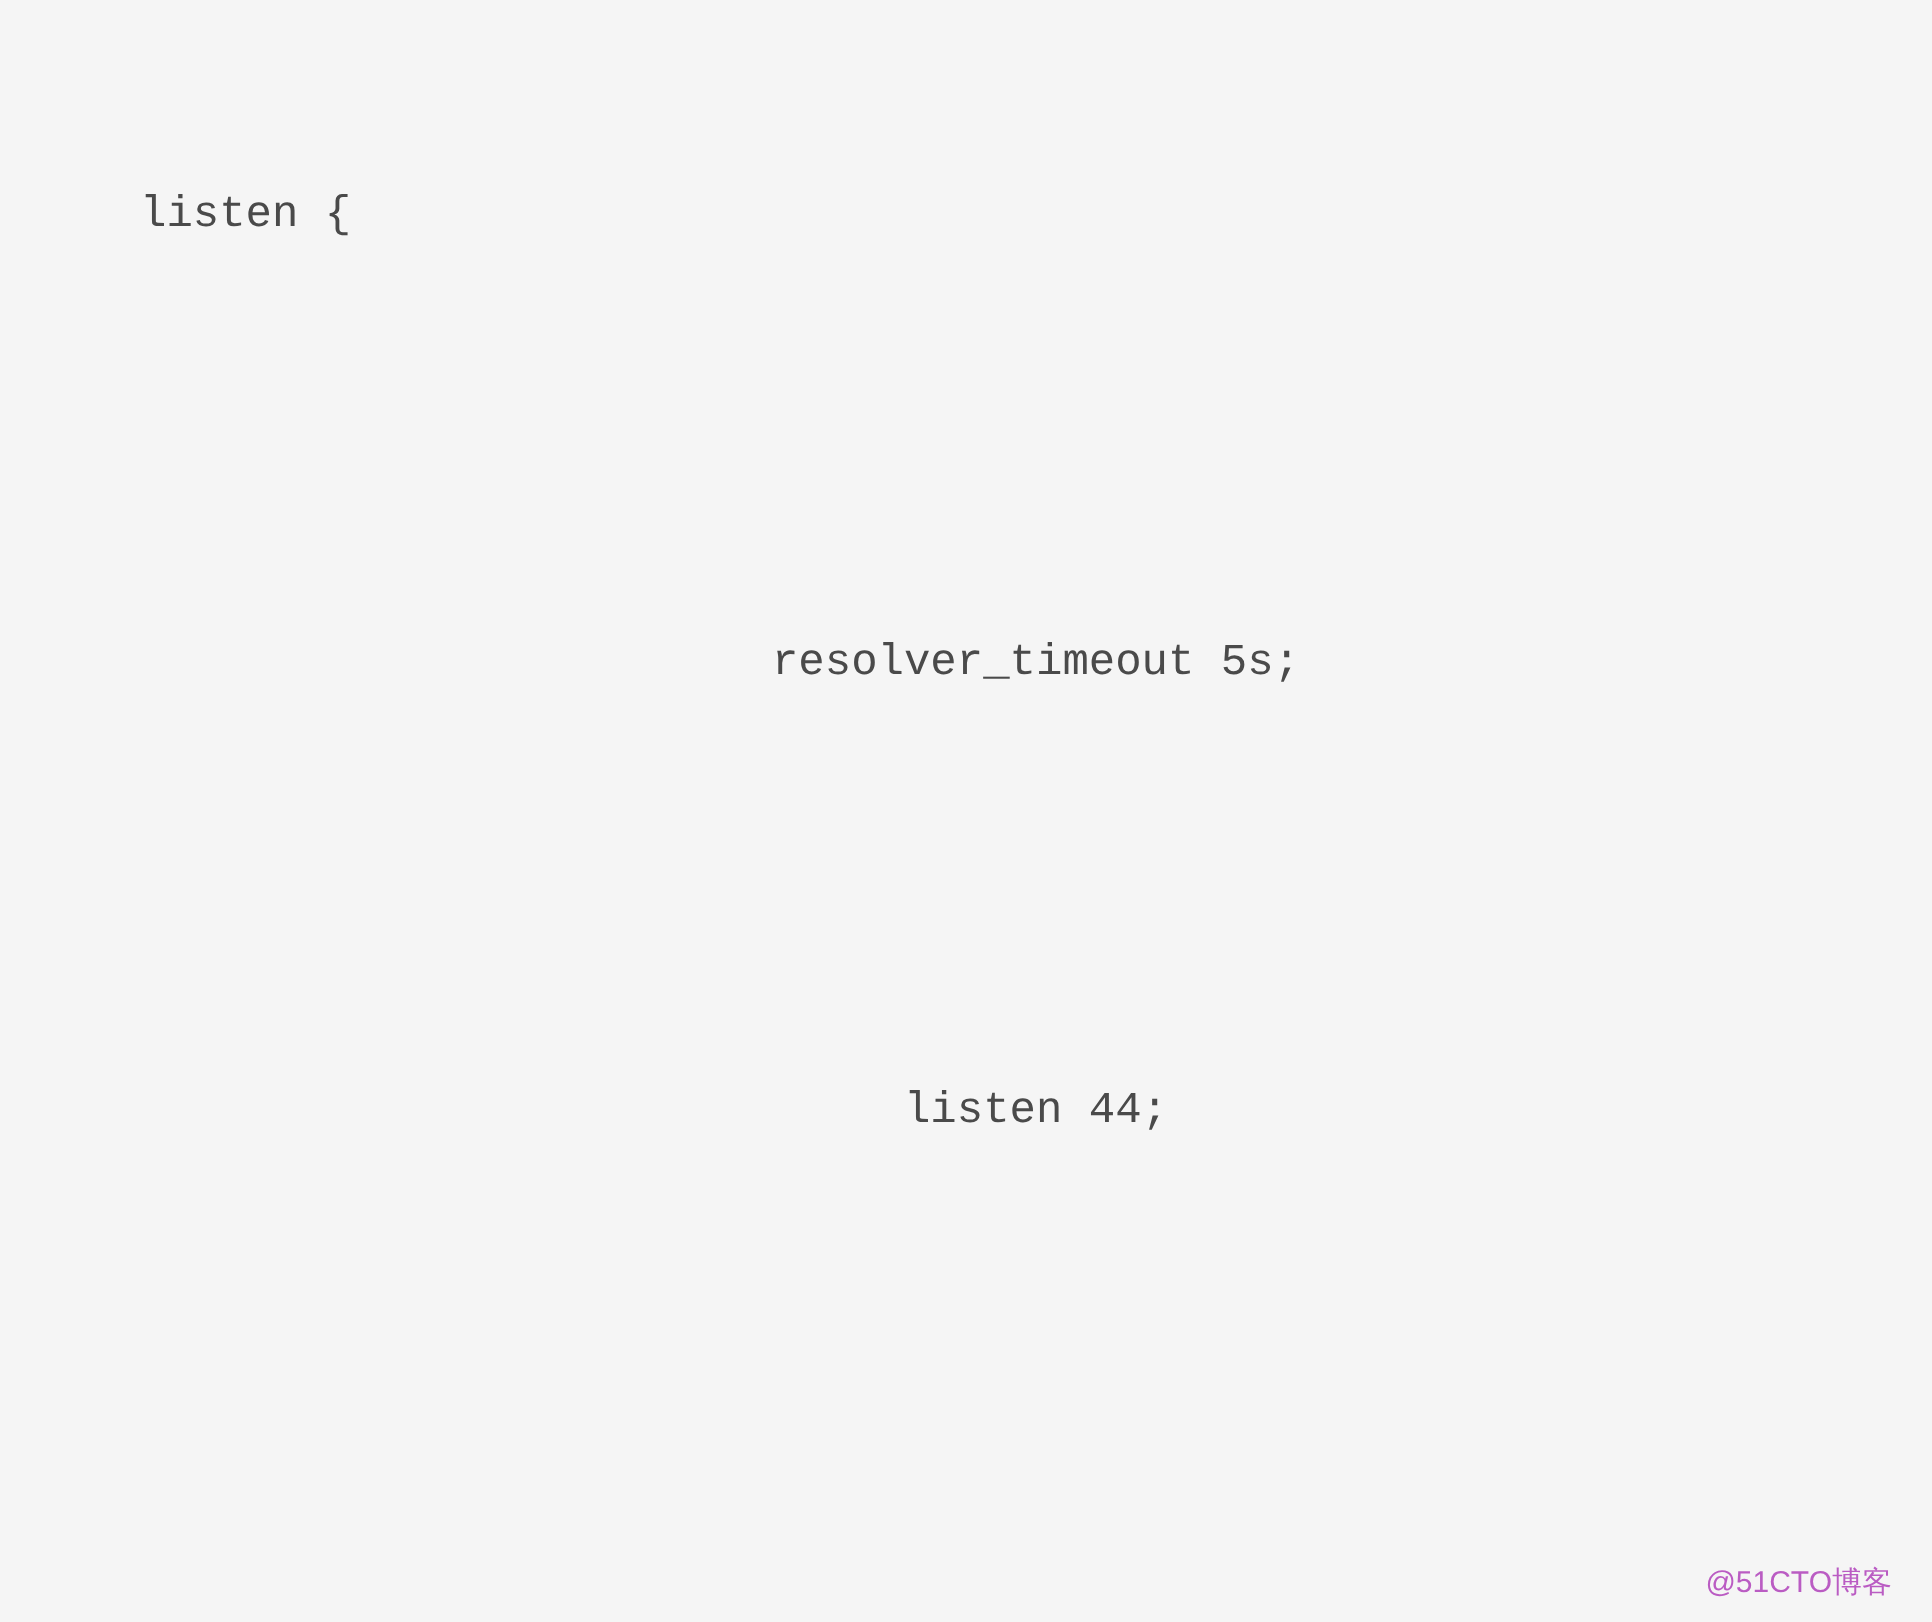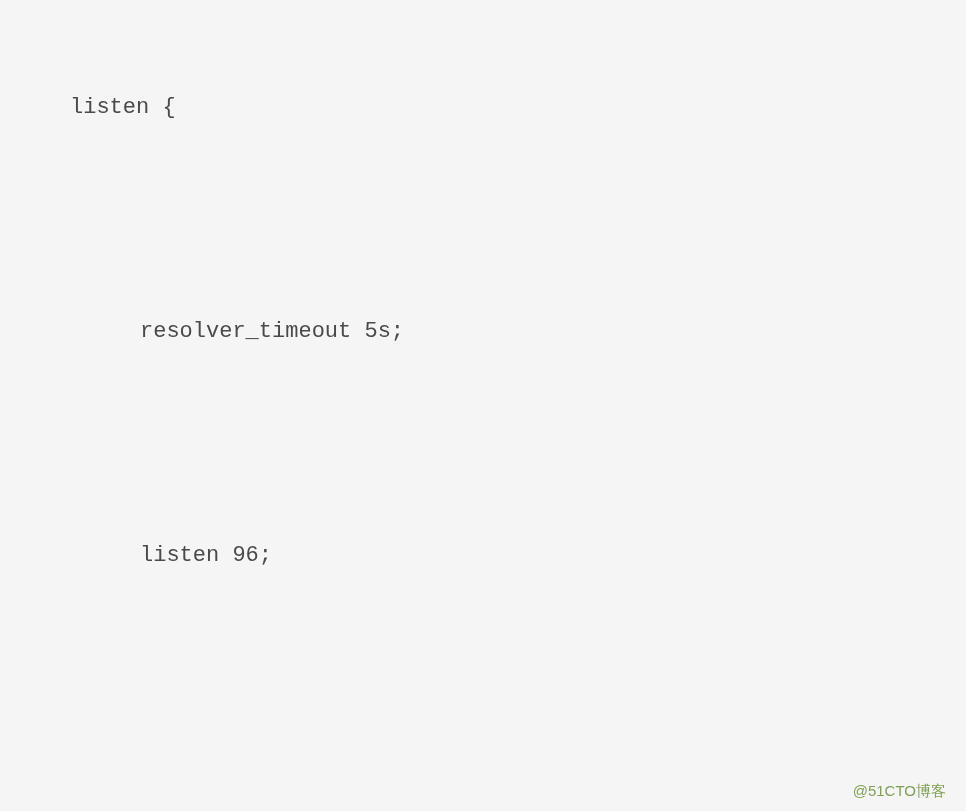--- a/index.html
+++ b/index.html
@@ -26,40 +26,41 @@
       display: block;
       min-height: 35px;
       line-height: 35px;
     }
     .blank-line {
       display: block;
       height: 48px;
     }
     .indent-1 {
       padding-left: 70px;
+      text-align: center;
     }
     .watermark {
       position: absolute;
       bottom: 10px;
       right: 20px;
-      color: #4d7c0f;
+      color: #a21caf;
       font-size: 15px;
       font-family: Arial, sans-serif;
       opacity: 0.7;
     }
   </style>
 </head>
 <body>
 
 <div class="code-block">
   <span class="code-line">listen {</span>
   <span class="blank-line"></span>
   <span class="code-line indent-1">resolver_timeout 5s;</span>
   <span class="blank-line"></span>
-  <span class="code-line indent-1">listen 96;</span>
+  <span class="code-line indent-1">listen 44;</span>
   <span class="blank-line"></span>
   
   
   
   
   
   
   
 </div>
 

